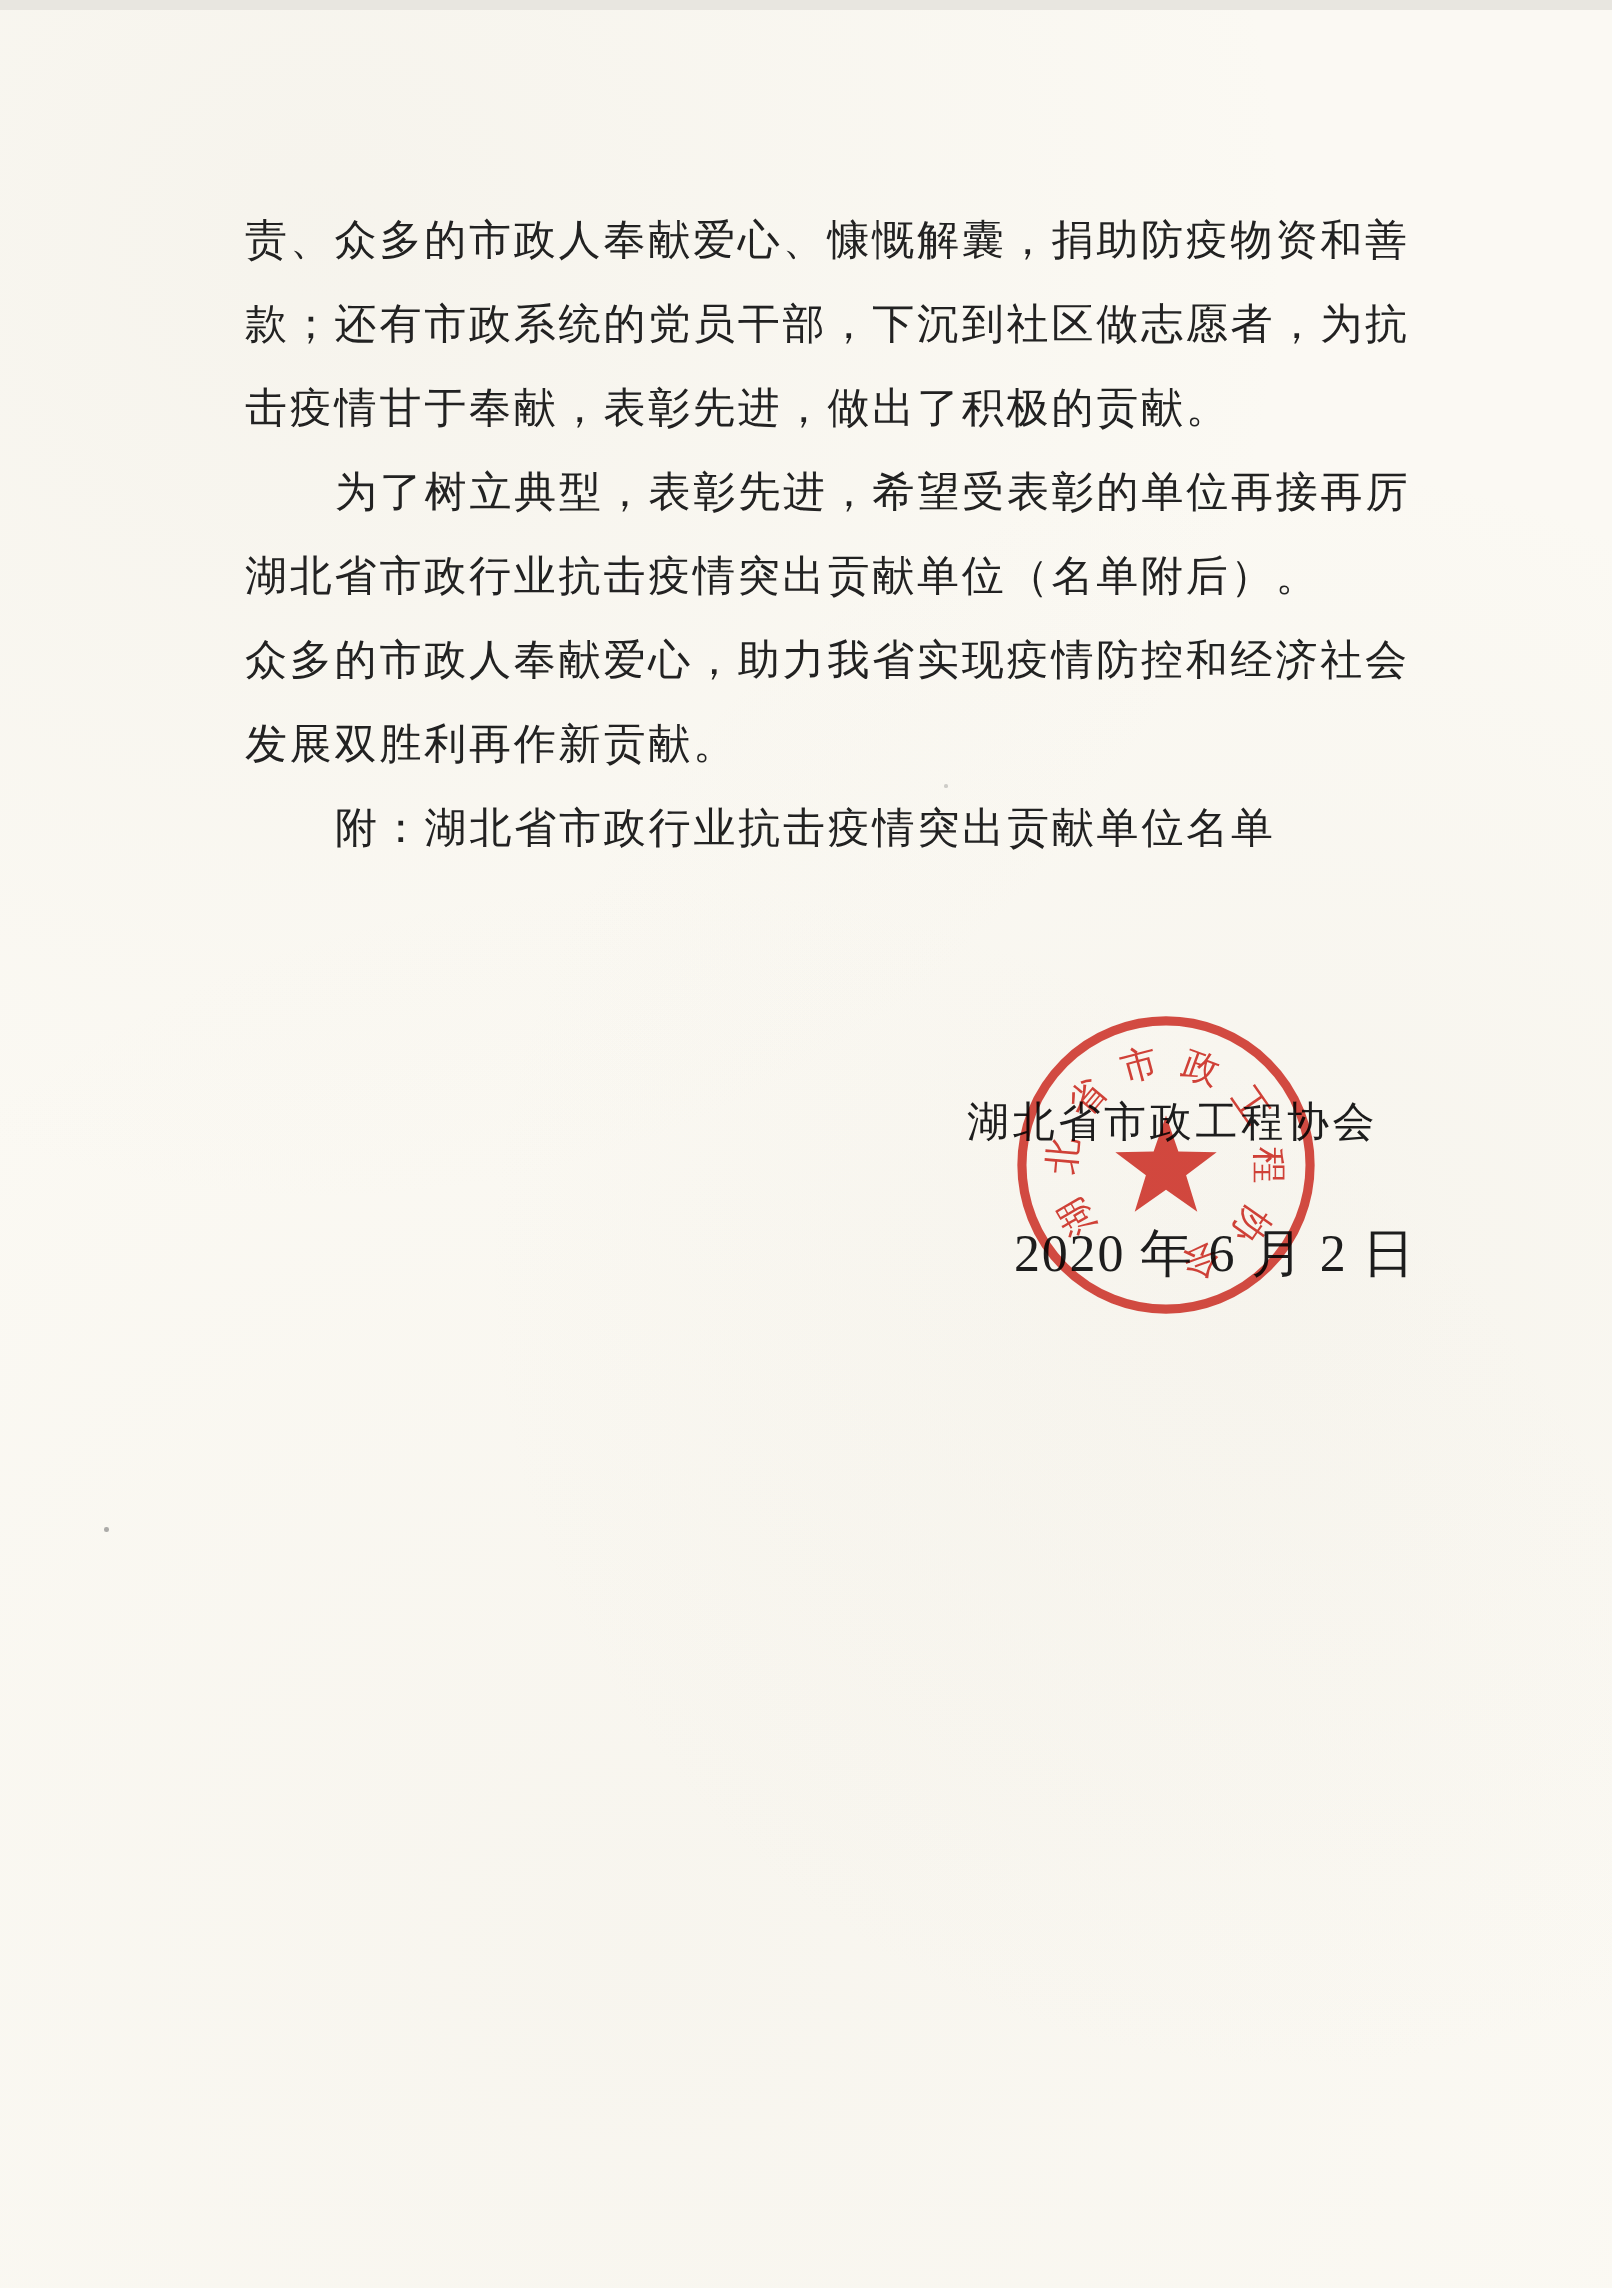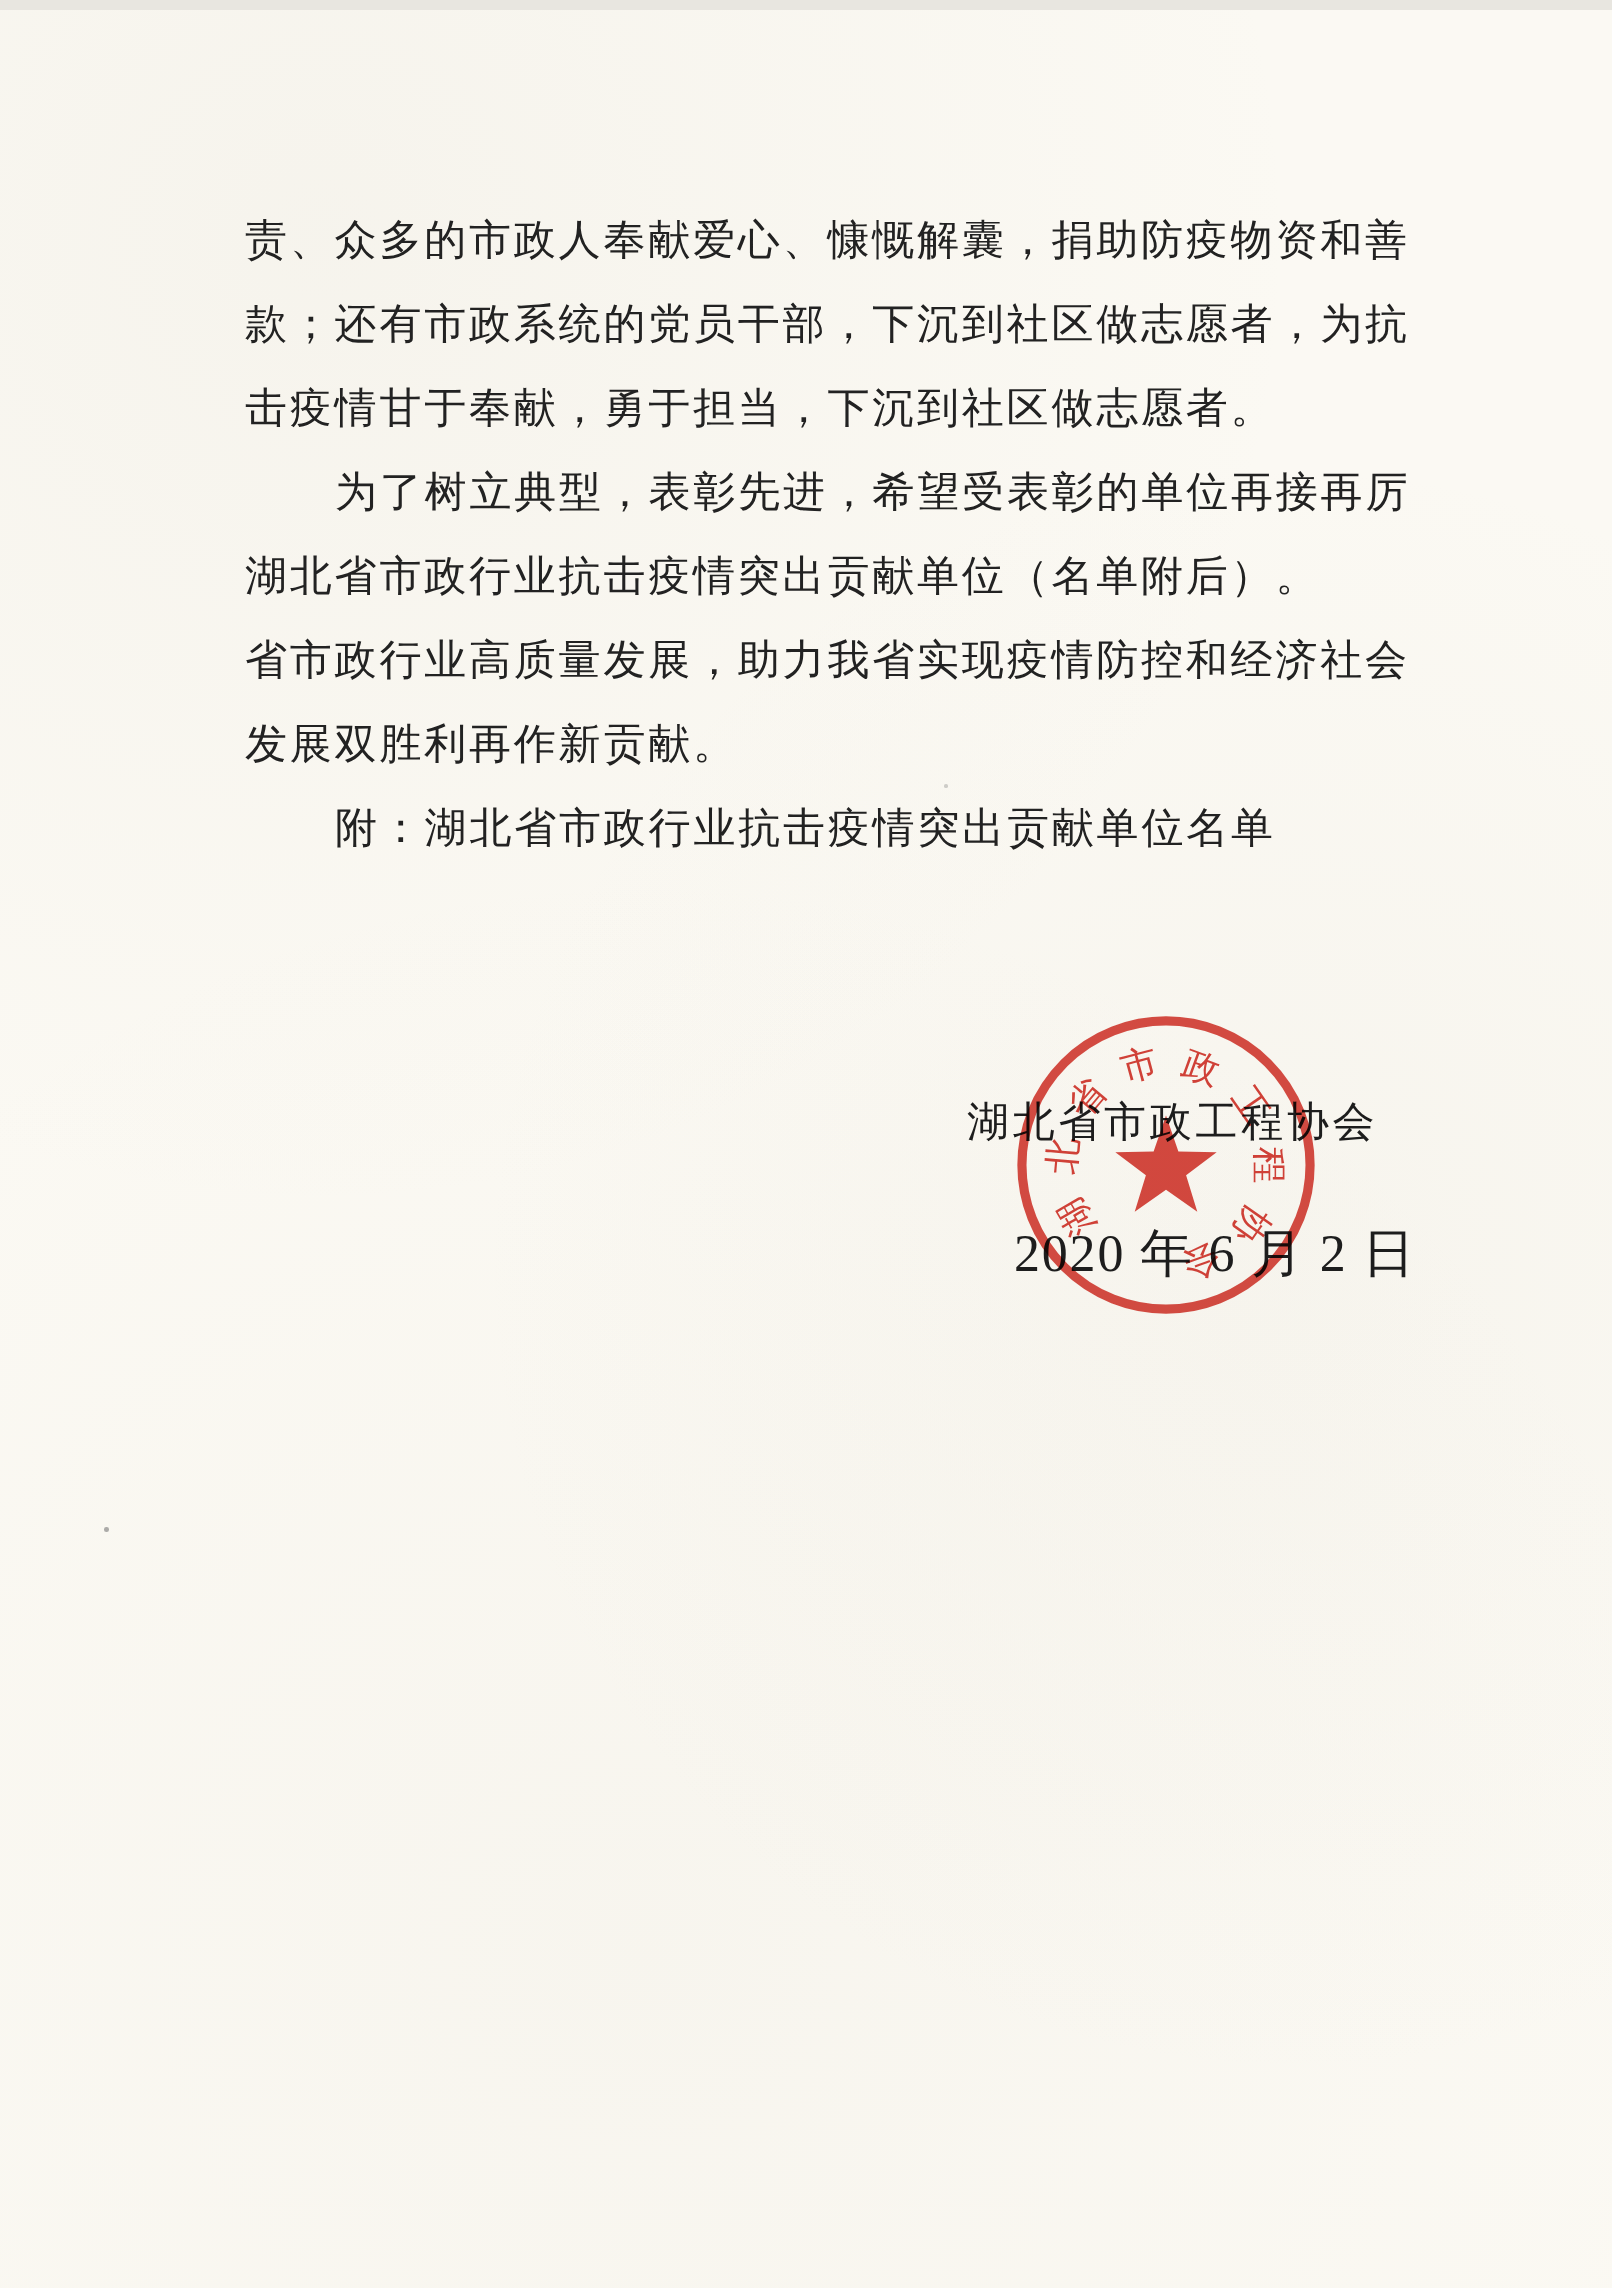--- a/index.html
+++ b/index.html
@@ -70,24 +70,24 @@
   .speck.s2{left:944px;top:774px;width:3.7px;height:3.7px;opacity:.30;}
 </style>
 </head>
 <body>
 
 <div class="page">
 
   <div class="body-text">
     <div class="line">责、众多的市政人奉献爱心、慷慨解囊，捐助防疫物资和善</div>
     <div class="line">款；还有市政系统的党员干部，下沉到社区做志愿者，为抗</div>
-    <div class="line">击疫情甘于奉献，勇于担当，下沉到社区做志愿者。</div>
+    <div class="line">击疫情甘于奉献，表彰先进，做出了积极的贡献。</div>
     <div class="line indent">为了树立典型，表彰先进，希望受表彰的单位再接再厉</div>
     <div class="line">湖北省市政行业抗击疫情突出贡献单位（名单附后）。</div>
-    <div class="line">省市政行业高质量发展，助力我省实现疫情防控和经济社会</div>
+    <div class="line">众多的市政人奉献爱心，助力我省实现疫情防控和经济社会</div>
     <div class="line">发展双胜利再作新贡献。</div>
     <div class="line indent">附：湖北省市政行业抗击疫情突出贡献单位名单</div>
   </div>
 
   <div class="signature">湖北省市政工程协会</div>
   <div class="sign-date">2020 年 6 月 2 日</div>
 
   <div class="seal">
     <svg viewBox="0 0 340 340" xmlns="http://www.w3.org/2000/svg">
       <circle cx="170" cy="170" r="157" fill="none" stroke="#d0281e" stroke-width="10" opacity="0.9"></circle>

